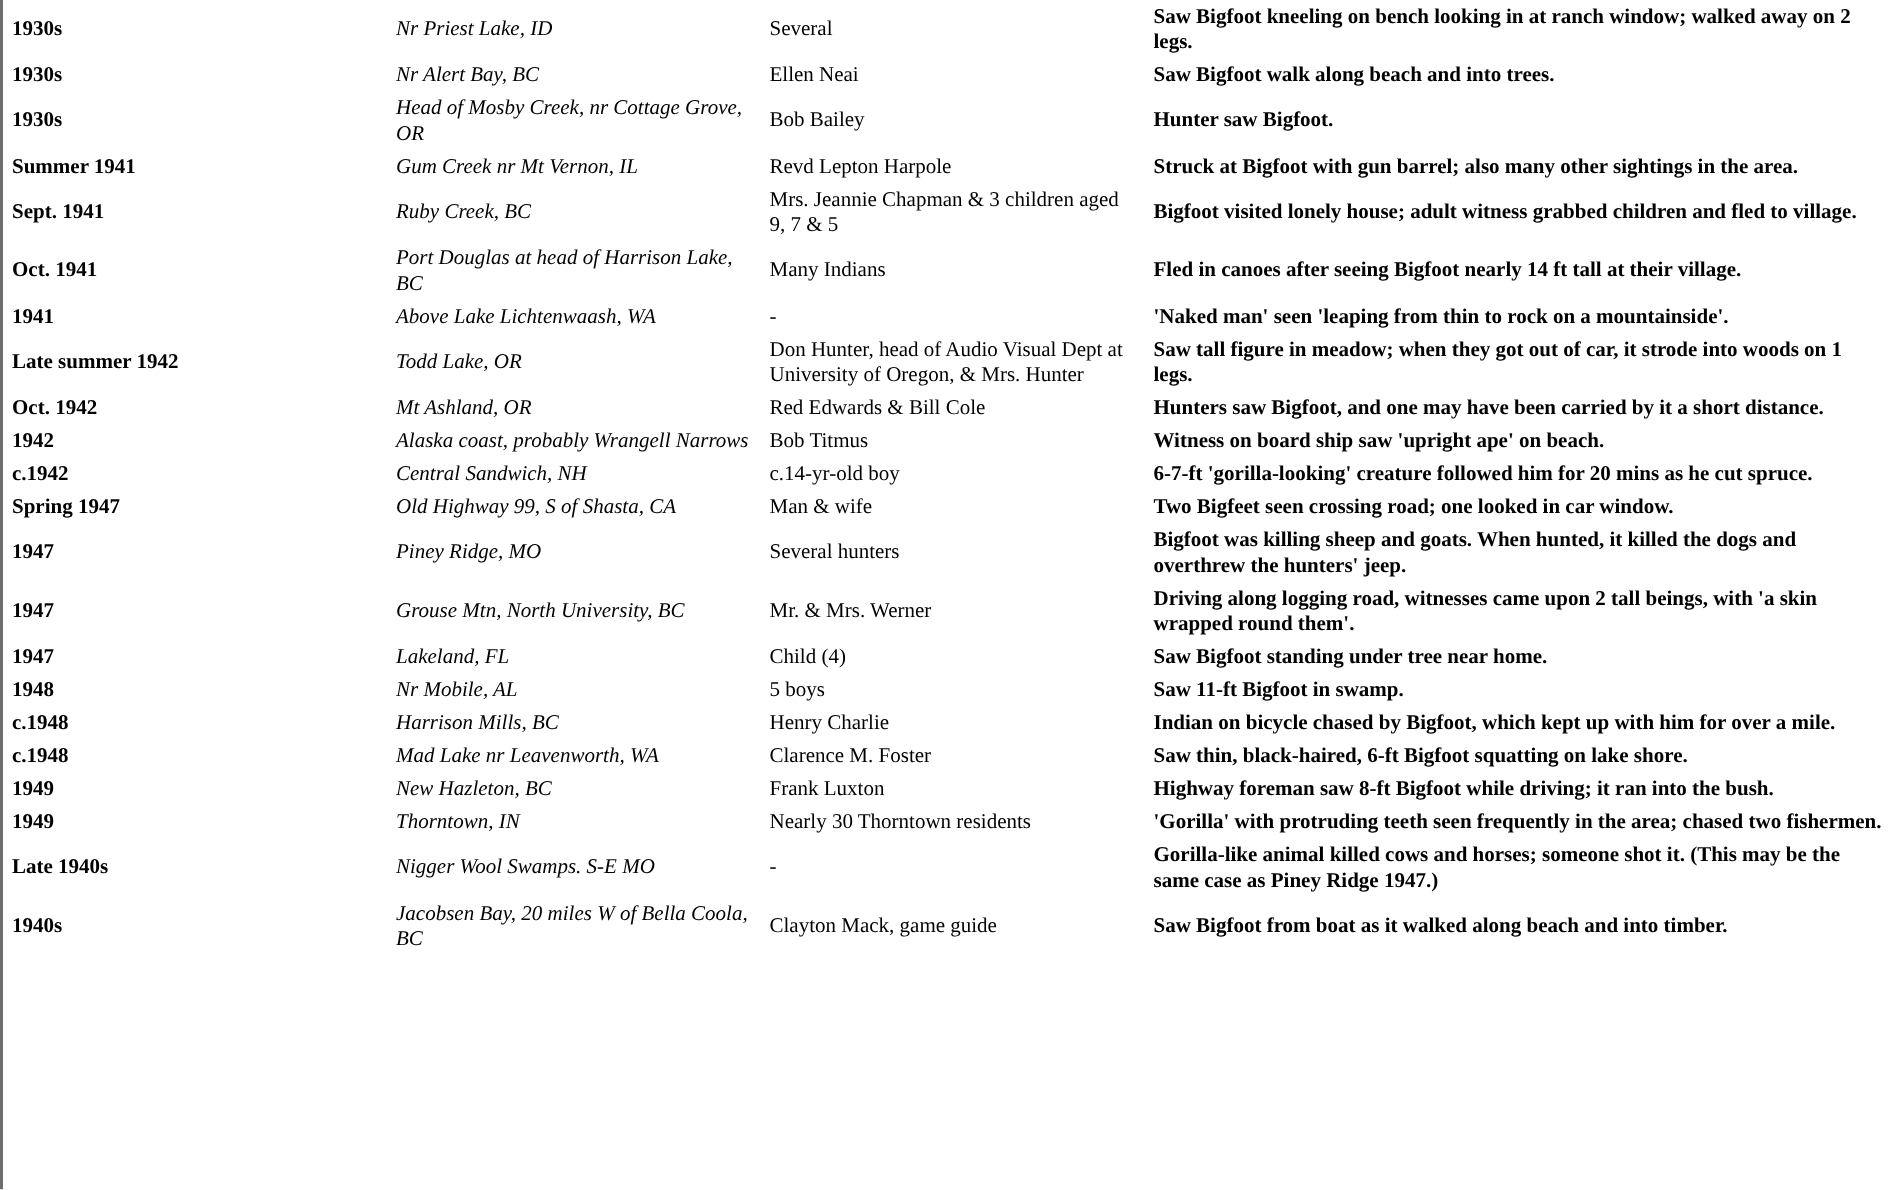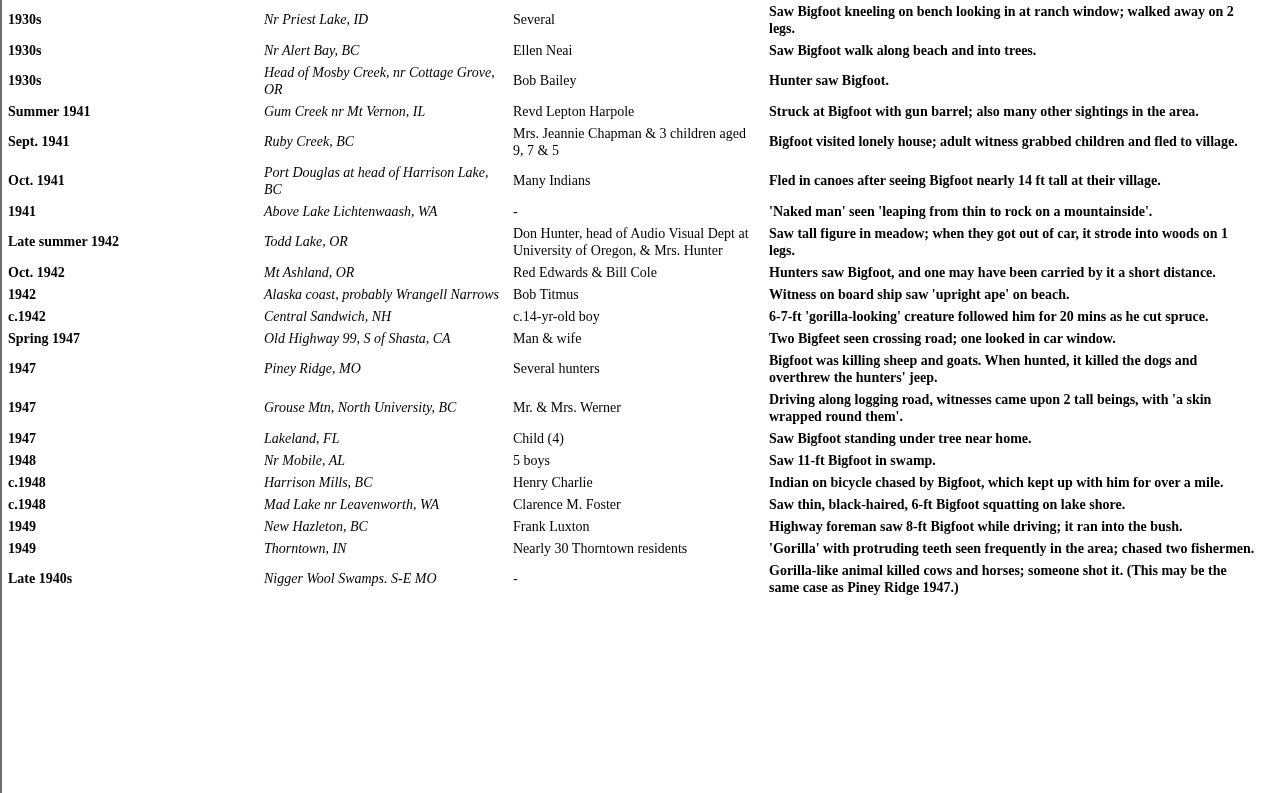--- a/index.html
+++ b/index.html
@@ -160,15 +160,21 @@
           <td class="col-location">Thorntown, IN</td>
           <td class="col-witness">Nearly 30 Thorntown residents</td>
           <td class="col-desc">'Gorilla' with protruding teeth seen frequently in the area; chased two fishermen.</td>
         </tr>
         <tr>
           <td class="col-date">Late 1940s</td>
           <td class="col-location">Nigger Wool Swamps. S-E MO</td>
           <td class="col-witness">-</td>
           <td class="col-desc">Gorilla-like animal killed cows and horses; someone shot it. (This may be the same case as Piney Ridge 1947.)</td>
         </tr>
+        <tr>
+          <td class="col-date">1940s</td>
+          <td class="col-location">Jacobsen Bay, 20 miles W of Bella Coola, BC</td>
+          <td class="col-witness">Clayton Mack, game guide</td>
+          <td class="col-desc">Saw Bigfoot from boat as it walked along beach and into timber.</td>
+        </tr>
       </tbody>
   </table>
 </div>
 
 </body></html>

